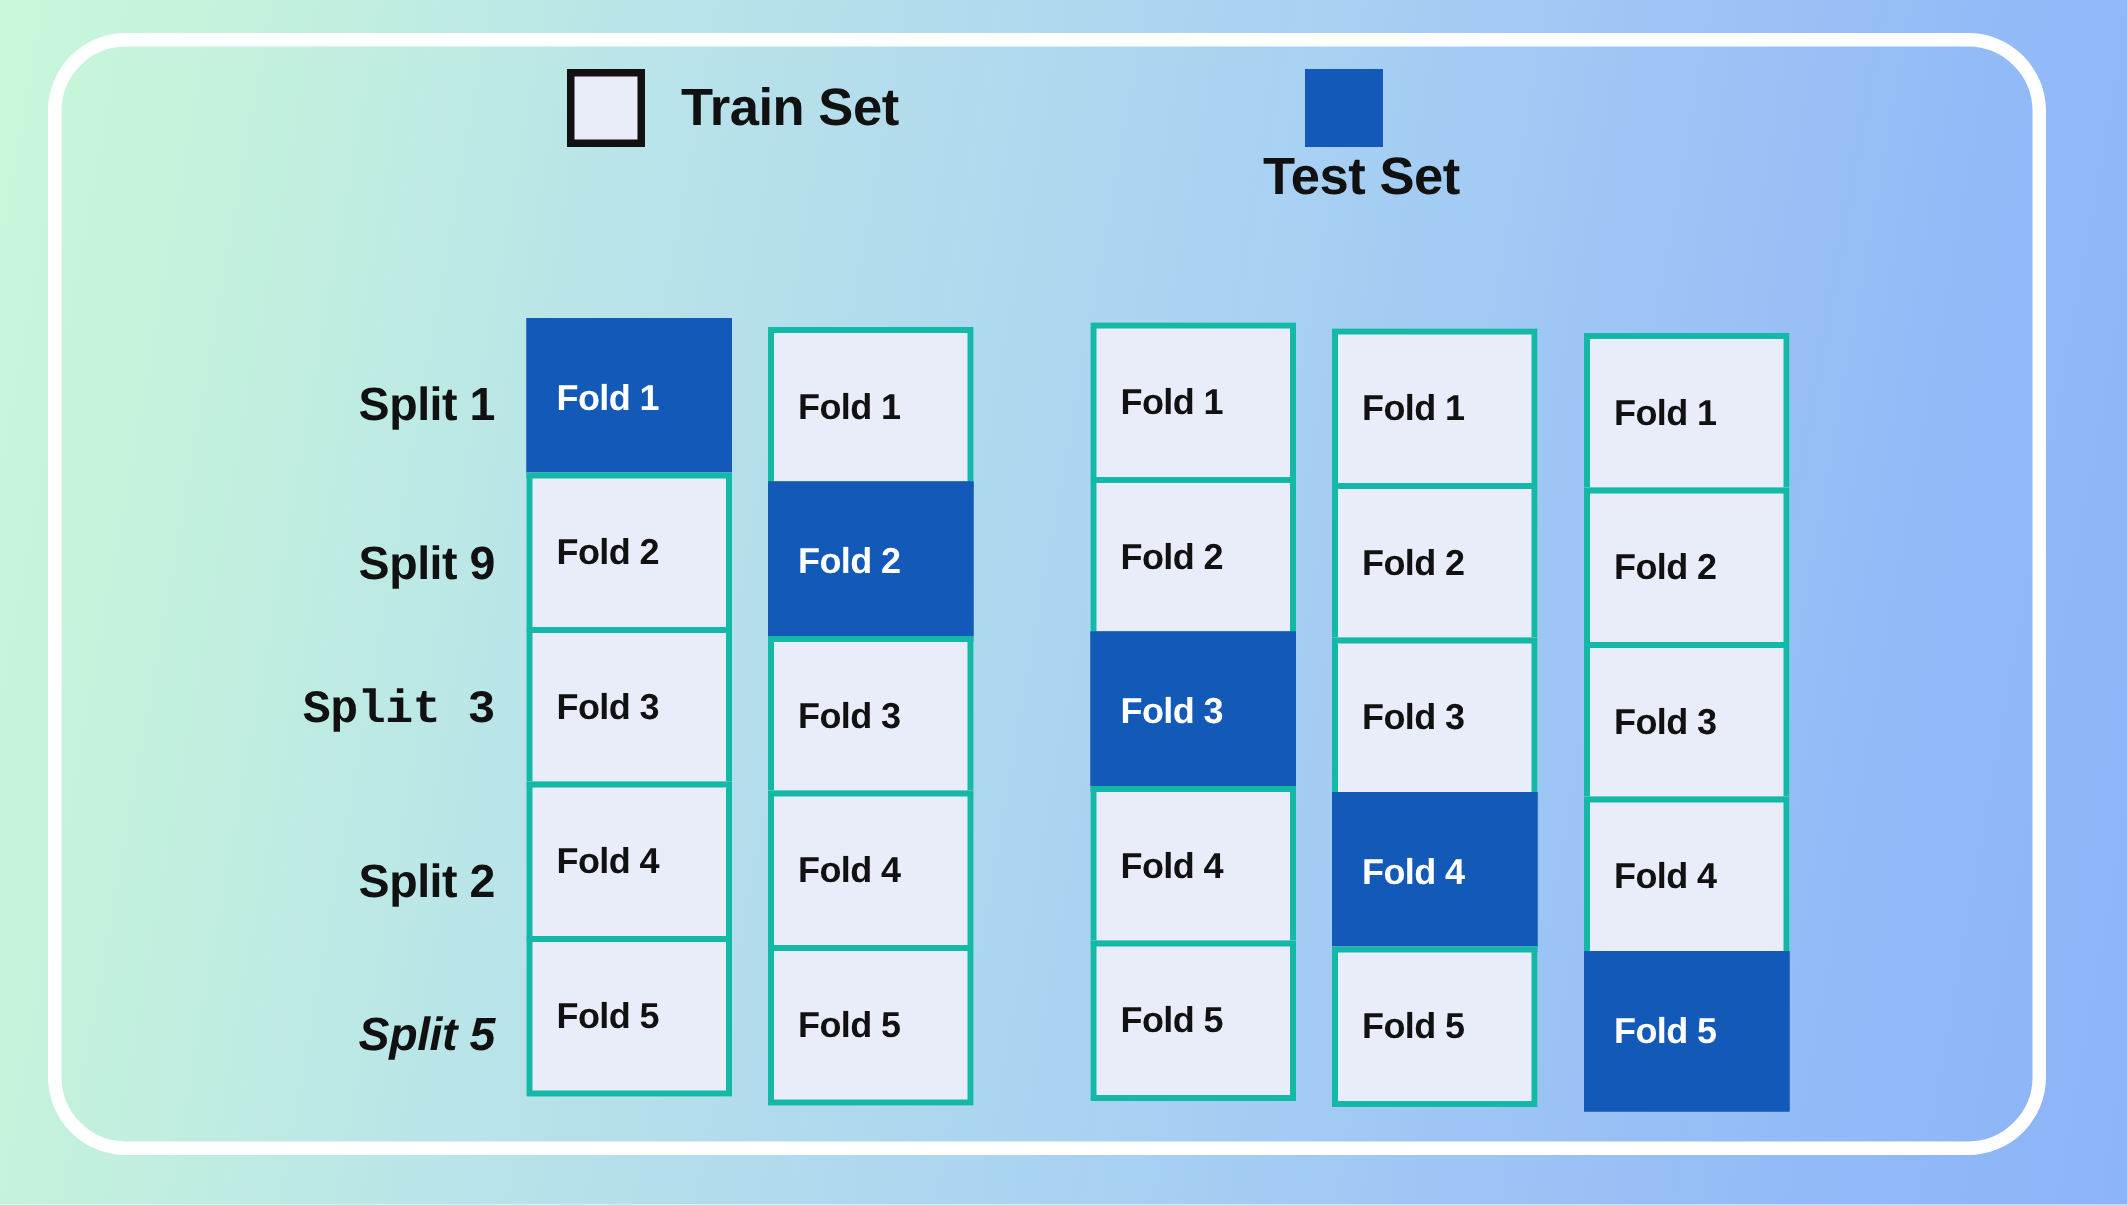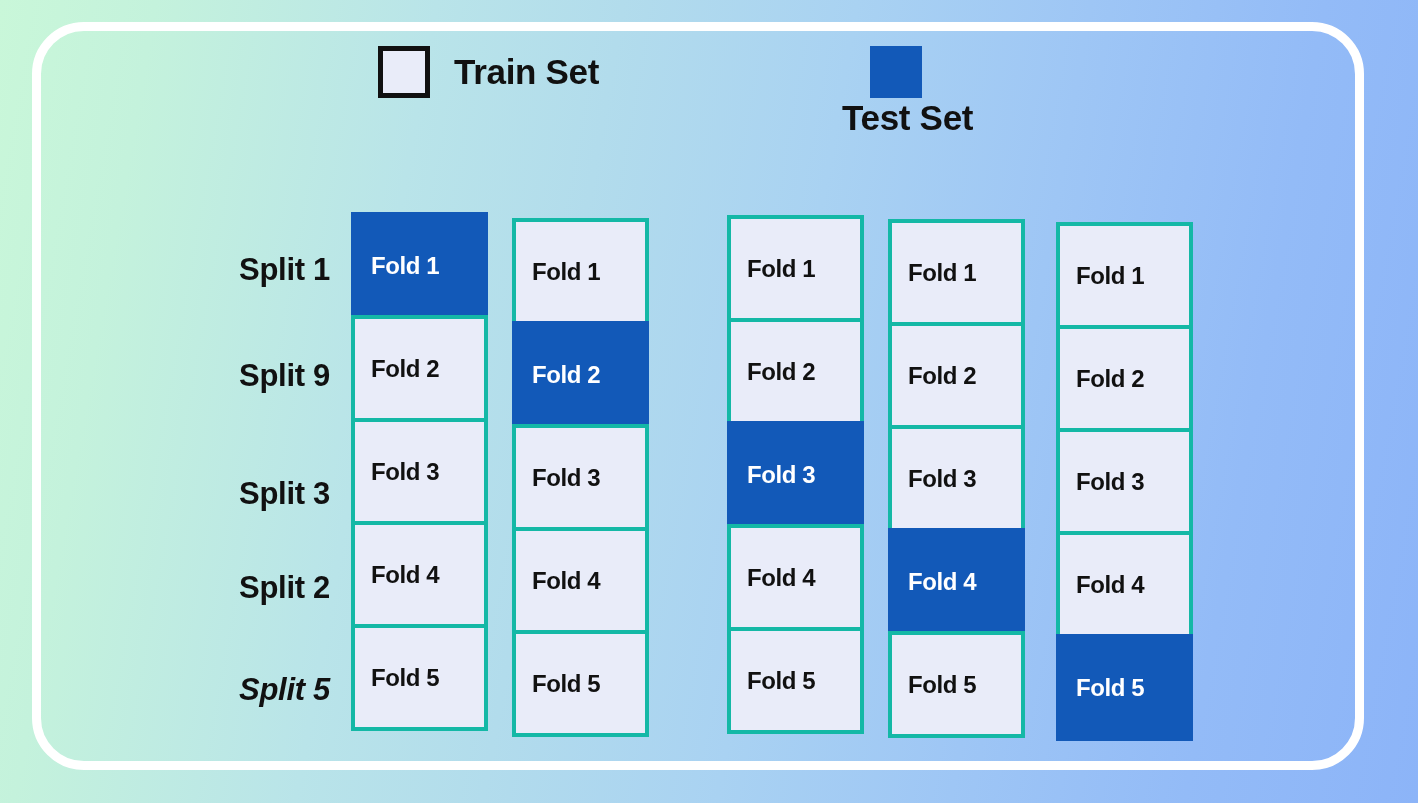--- a/index.html
+++ b/index.html
@@ -98,21 +98,21 @@
     <div class="legend-item test">
       <span class="swatch test-sw"></span>
       <span class="legend-label">Test Set</span>
     </div>
   </div>
 
 
   <div class="splits" id="splits-container">
       <div class="split-label" style="top: 40px;">Split 1</div>
       <div class="split-label" style="top: 146px;">Split 9</div>
-      <div class="split-label" style="top: 264px;">Split 3</div>
+      <div class="split-label" style="top: 244px; font-family: Liberation Mono, monospace;">Split 3</div>
       <div class="split-label" style="top: 358px;">Split 2</div>
       <div class="split-label" style="top: 460px; font-style: italic;">Split 5</div>
     </div>
 
   <div id="columns-container">
       <div class="col" style="left: 351px; top: 212px; width: 137px;">
         <div class="cell test" style="height: 107px;">Fold 1</div>
         <div class="cell train" style="height: 107px;">Fold 2</div>
         <div class="cell train" style="height: 107px;">Fold 3</div>
         <div class="cell train" style="height: 107px;">Fold 4</div>

